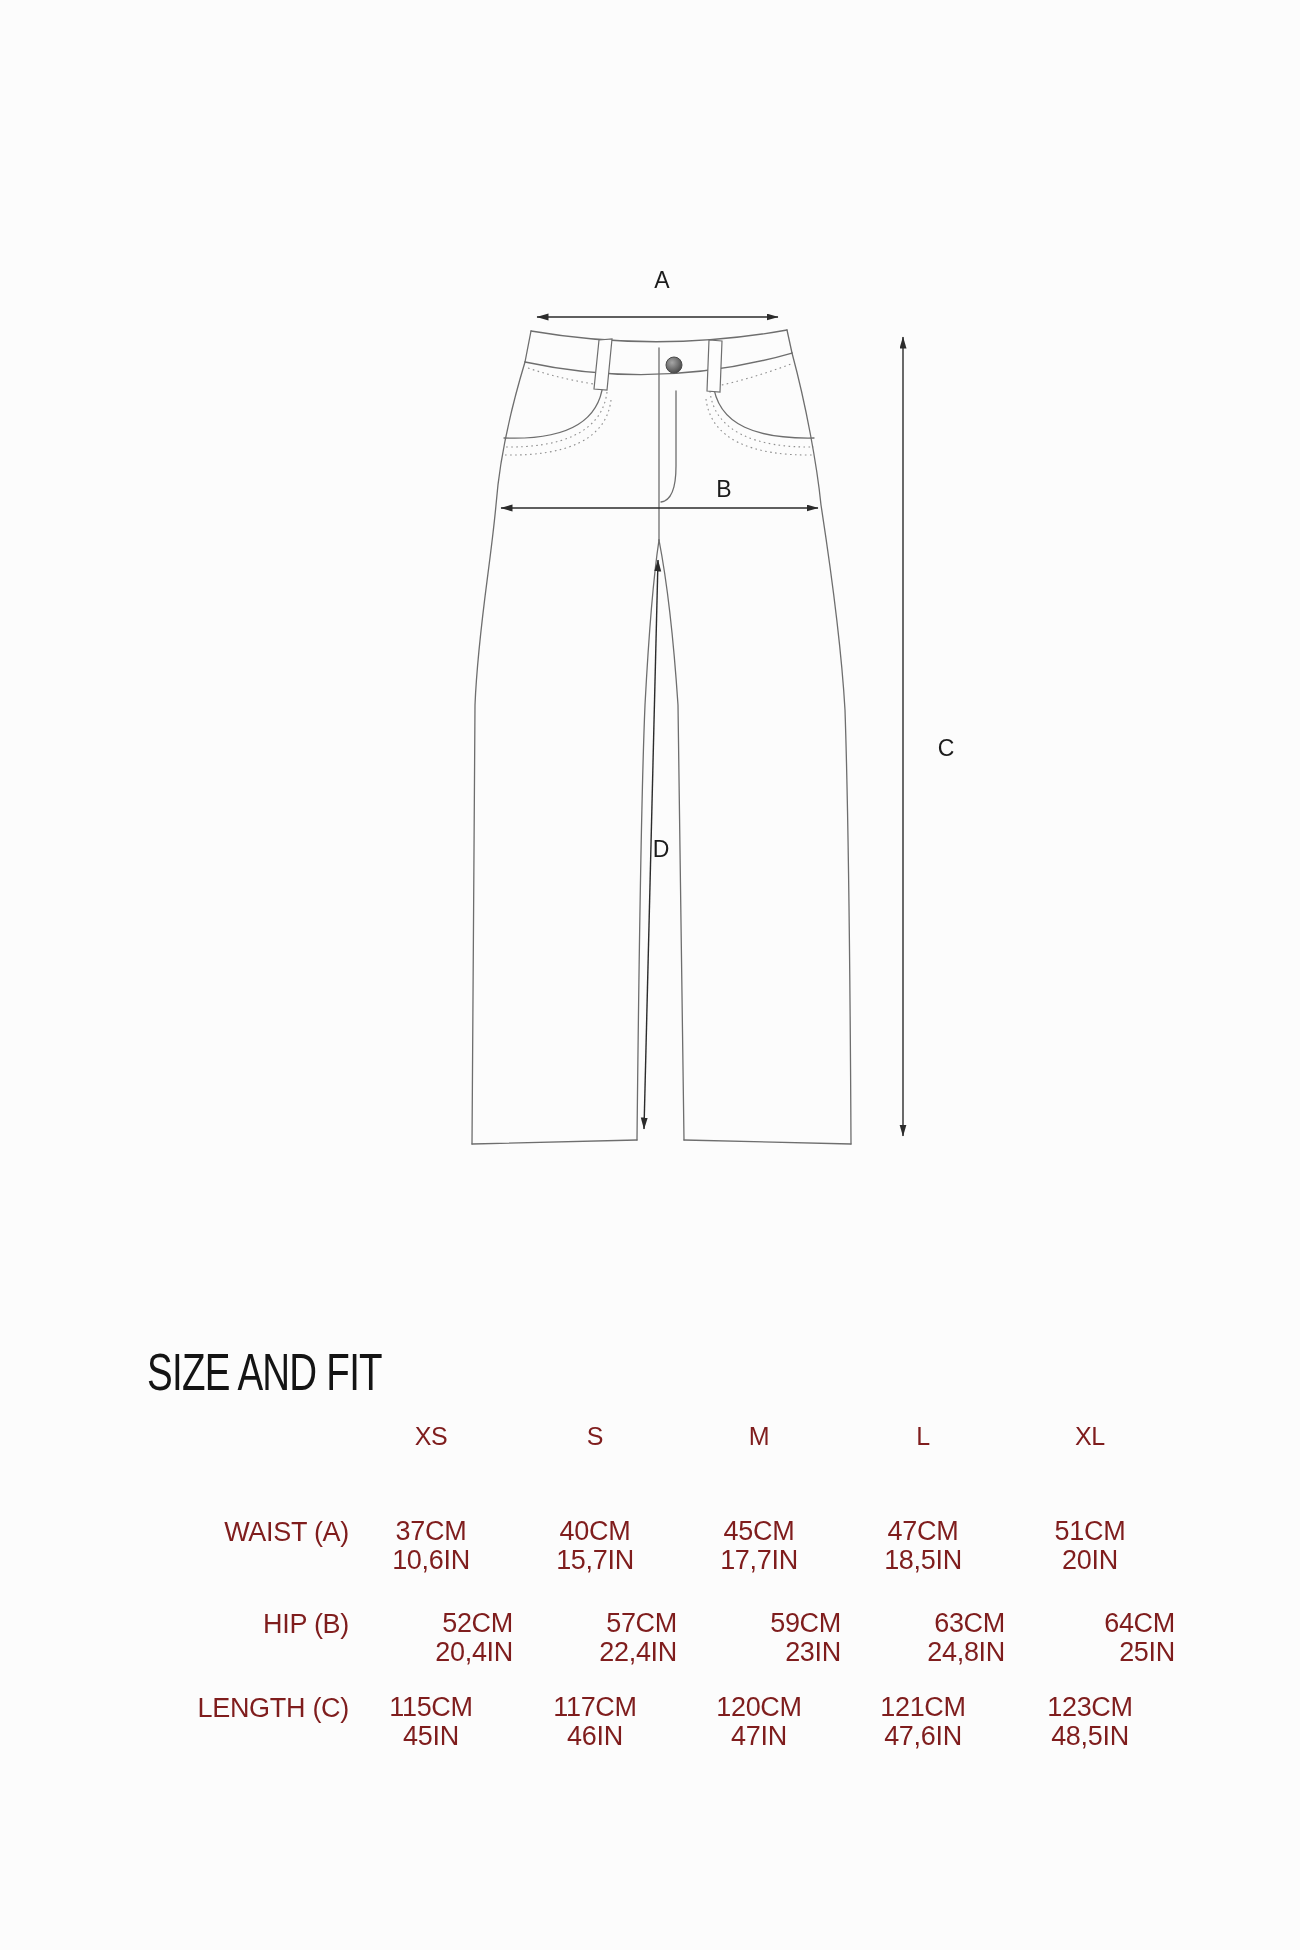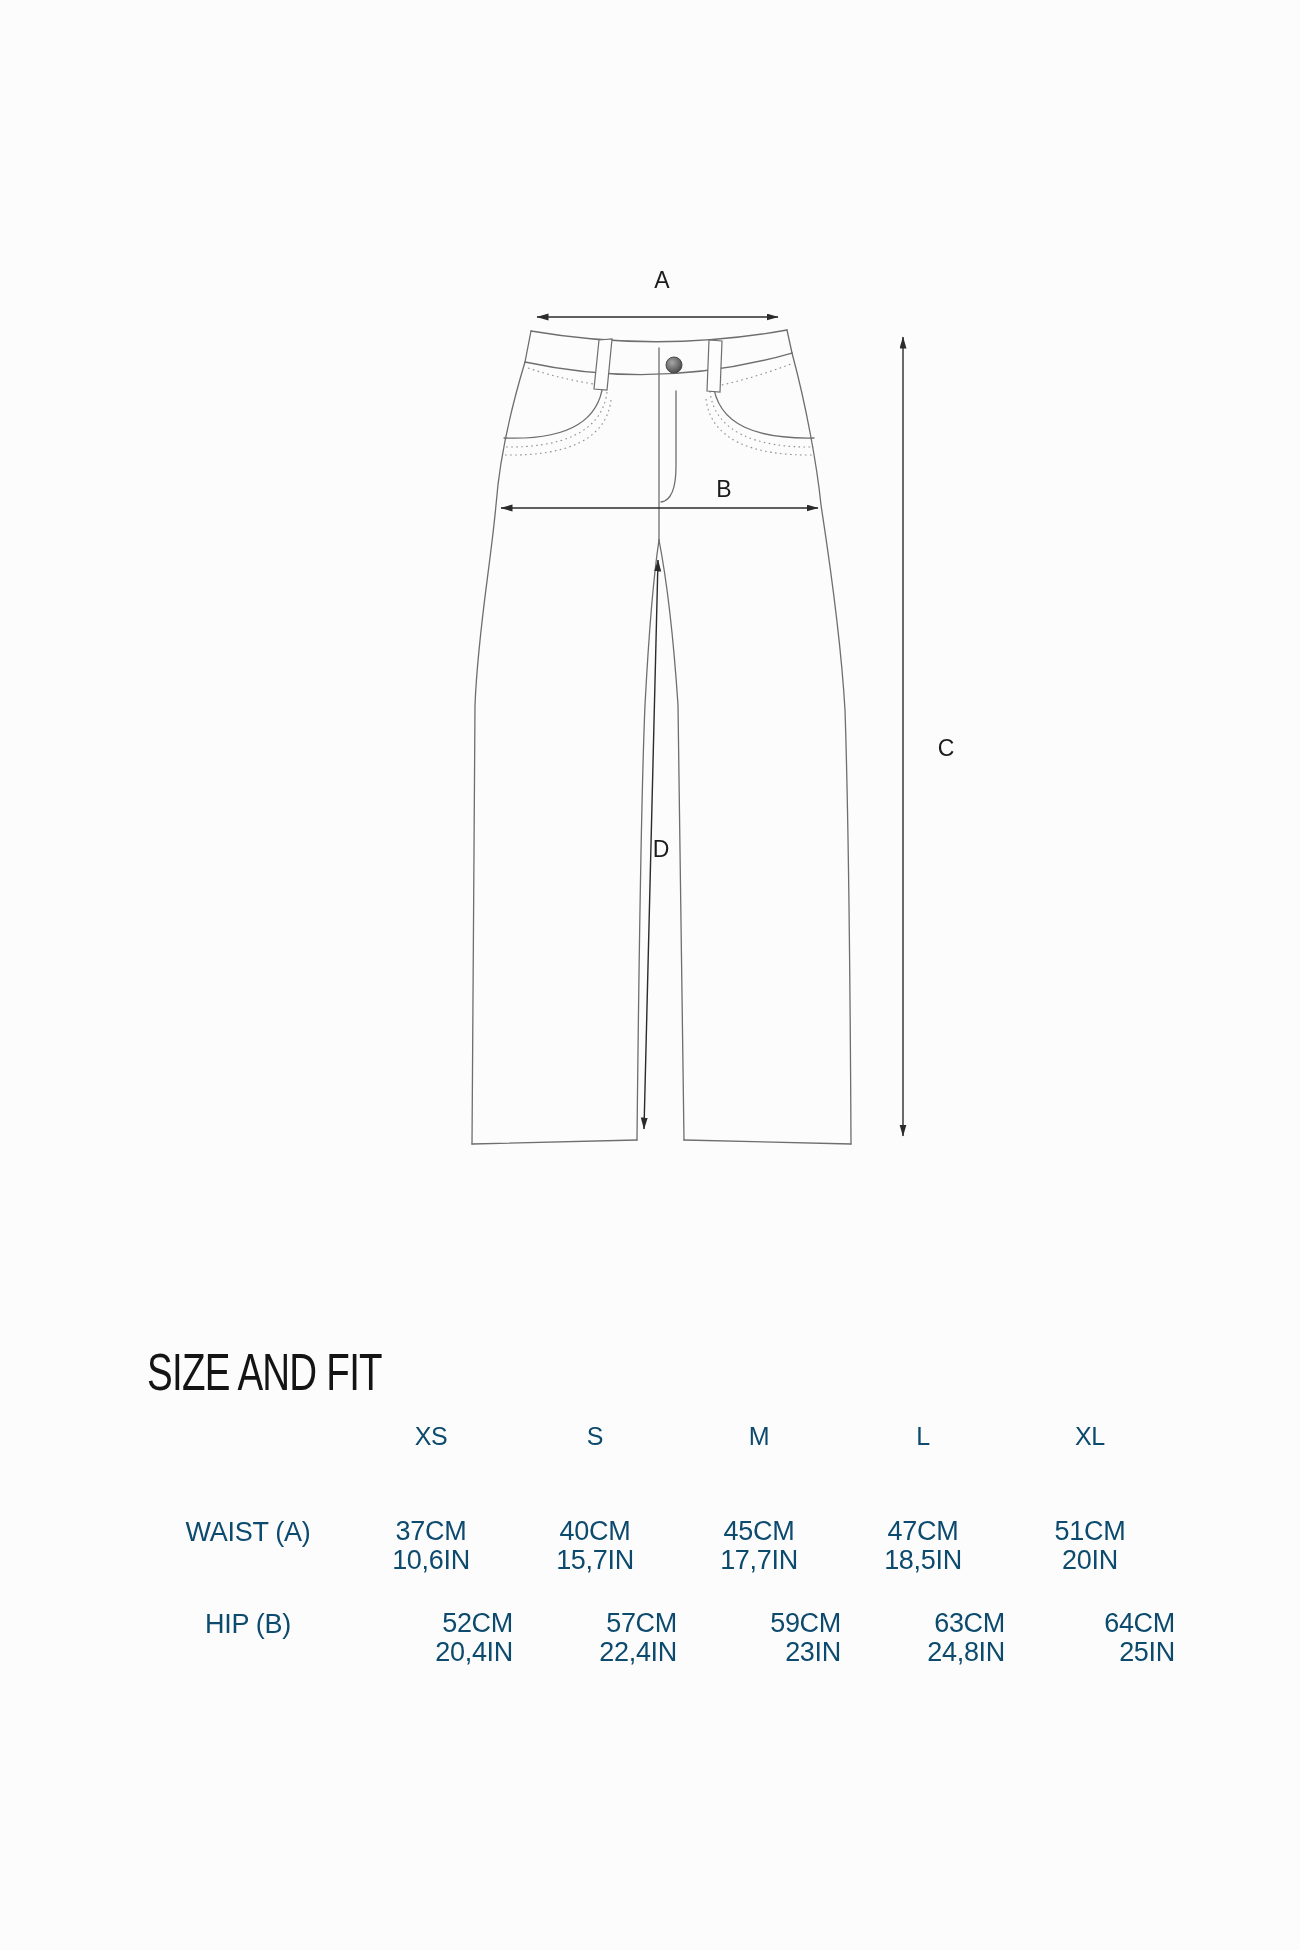--- a/index.html
+++ b/index.html
@@ -15,28 +15,28 @@
   .title{
     position:absolute;left:147px;top:1346px;margin:0;
     font-size:52px;font-weight:400;line-height:1;
     letter-spacing:-1px;white-space:nowrap;
     transform:scaleX(0.74);transform-origin:left top;
     color:#141414;
   }
   table.sizechart{
     position:absolute;left:147px;top:1415px;
     border-collapse:collapse;table-layout:fixed;
-    font-size:27px;color:#0c4a6e;
+    font-size:27px;color:#7f1d1d;
   }
   table.sizechart td,table.sizechart th{
     padding:0;vertical-align:top;font-weight:400;
     text-align:center;letter-spacing:-0.3px;
   }
   table.sizechart thead th{height:95px;font-size:25px;padding-top:7px;}
-  table.sizechart .rowlab{text-align:center;white-space:nowrap;}
+  table.sizechart .rowlab{text-align:right;white-space:nowrap;}
   tr.r0 td{height:92px;} tr.r1 td{height:84px;text-align:right;}
   tr.r2 td{height:88px;} tr.r3 td{height:60px;}
   .cm,.in{line-height:29px;white-space:nowrap;}
 </style>
 </head>
 <body>
 
 <div class="diagram-wrap">
 <svg width="1300" height="1250" viewBox="0 0 1300 1250">
   <defs>
@@ -169,14 +169,37 @@
         </td>
       <td>
         <div class="cm">63CM</div>
         <div class="in">24,8IN</div>
         </td>
       <td>
         <div class="cm">64CM</div>
         <div class="in">25IN</div>
         </td>
     </tr>
+    <tr class="r2">
+      <td class="rowlab">LENGTH (C)</td>
+      <td>
+        <div class="cm">115CM</div>
+        <div class="in">45IN</div>
+        </td>
+      <td>
+        <div class="cm">117CM</div>
+        <div class="in">46IN</div>
+        </td>
+      <td>
+        <div class="cm">120CM</div>
+        <div class="in">47IN</div>
+        </td>
+      <td>
+        <div class="cm">121CM</div>
+        <div class="in">47,6IN</div>
+        </td>
+      <td>
+        <div class="cm">123CM</div>
+        <div class="in">48,5IN</div>
+        </td>
+    </tr>
   </tbody>
 </table>
 
 </body></html>

